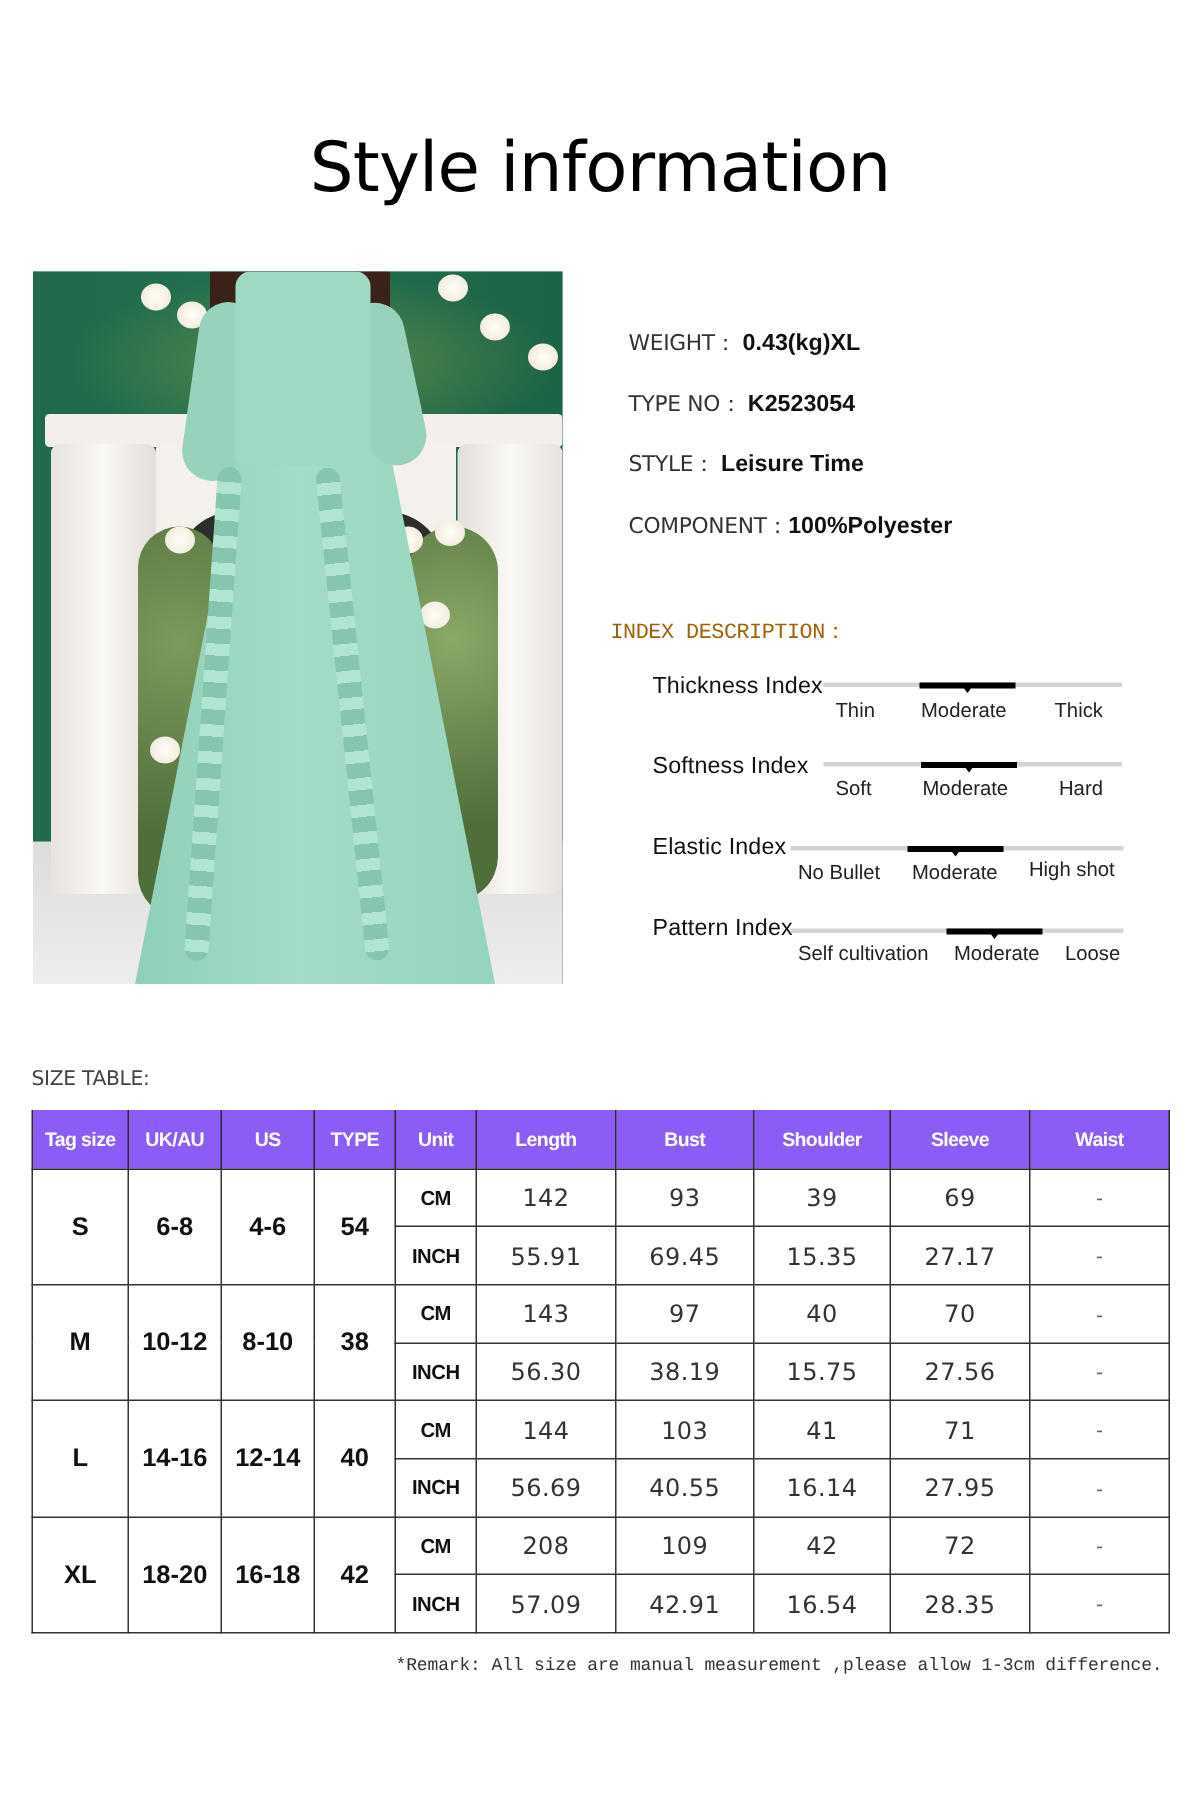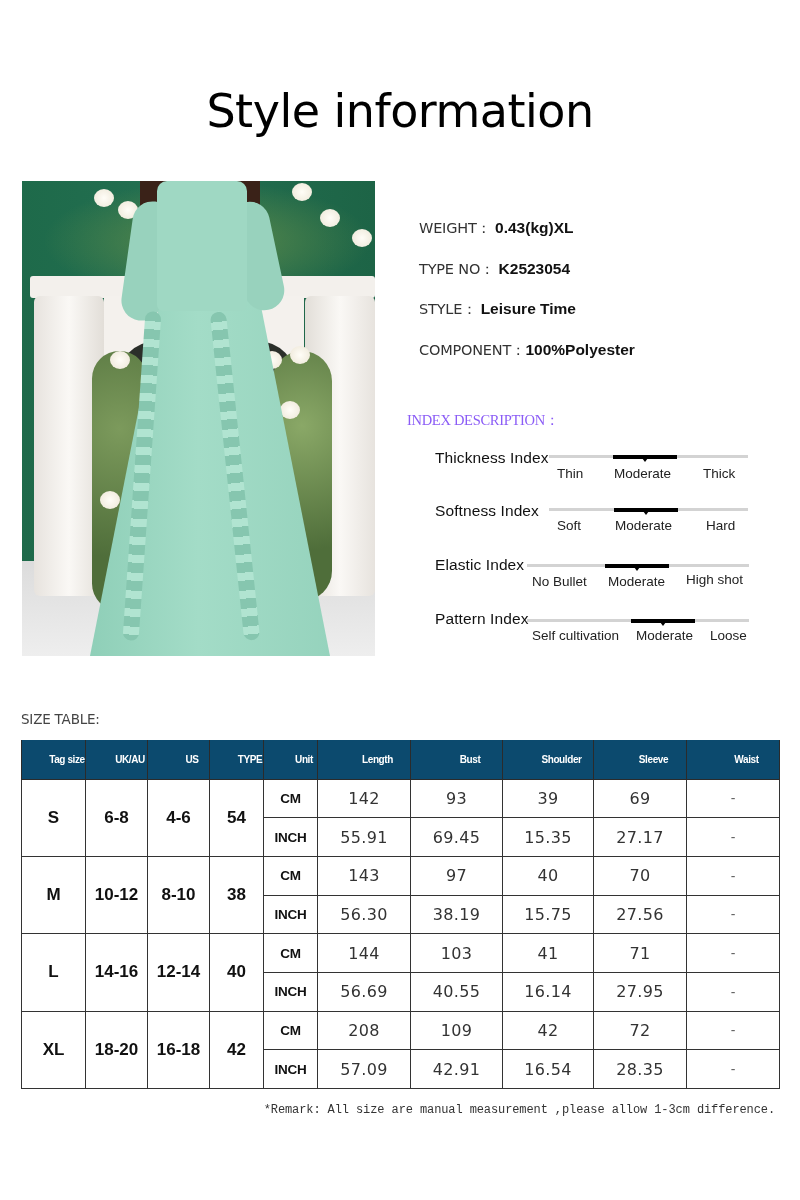--- a/index.html
+++ b/index.html
@@ -37,37 +37,37 @@
     background: linear-gradient(90deg,#8fcfb8 0%,#a3dcc7 45%,#96d3bd 100%);
     clip-path: polygon(30% 0, 70% 0, 100% 100%, 0 100%);
   }
   .photo .ruffle { position: absolute; width: 16px; background: repeating-linear-gradient(180deg,#86c6af 0 10px,#b1e4d1 10px 18px); border-radius: 8px; }
 
   
   .info-row { position: absolute; left: 419px; font-size: 15px; color: #222; white-space: nowrap; }
   .info-row .lbl { font-family: "DejaVu Sans", sans-serif; font-size: 14.5px; color: #333; letter-spacing: -0.2px; }
   .info-row .val { font-family: "Liberation Sans", sans-serif; font-size: 15.5px; color: #111; font-weight: bold; }
 
-  .index-title { position: absolute; left: 407px; top: 411px; font-family: Liberation Serif, serif; font-size: 14.5px; color: #8b5cf6; letter-spacing: -0.3px; }
+  .index-title { position: absolute; left: 407px; top: 411px; font-family: Liberation Mono, monospace; font-size: 14.5px; color: #a16207; letter-spacing: -0.3px; }
 
   .idx-name { position: absolute; left: 407px; font-size: 15.5px; color: #111; font-family: "Liberation Sans", sans-serif; letter-spacing: 0.1px; margin-left: 28px; }
   .track { position: absolute; height: 3px; background: #d3d3d3; }
   .track .fill { position: absolute; top: -0.5px; height: 4px; background: #000; }
   .track .tick { position: absolute; top: 3px; width: 0; height: 0; border-left: 3px solid transparent; border-right: 3px solid transparent; border-top: 4px solid #000; }
   .opt { position: absolute; font-size: 13.5px; color: #222; font-family: "Liberation Sans", sans-serif; white-space: nowrap; }
 
   
   .size-title { position: absolute; left: 21px; top: 711px; font-family: "DejaVu Sans", sans-serif; font-size: 13.5px; color: #444; letter-spacing: -0.2px; }
   table.sizes {
     position: absolute; left: 21px; top: 740px; width: 758px; border-collapse: collapse;
     table-layout: fixed; font-family: "Liberation Sans", sans-serif;
   }
   table.sizes th {
-    background: #0c4a6e; color: #fff; height: 39px; font-size: 10px; font-weight: bold;
-    border: 1px solid #2b2b2b; border-top: none; letter-spacing: -0.4px; padding-left: 27px;
+    background: #8b5cf6; color: #fff; height: 39px; font-size: 13px; font-weight: bold;
+    border: 1px solid #2b2b2b; border-top: none; letter-spacing: -0.4px;
   }
   table.sizes td {
     border: 1px solid #333; text-align: center; height: 38.7px; font-size: 17px; color: #222;
   }
   table.sizes td.size, table.sizes td.conv { font-weight: bold; font-size: 17px; color: #111; }
   table.sizes td.unit { font-weight: bold; font-size: 13.5px; color: #111; letter-spacing: -0.3px; }
   table.sizes td.num { font-family: "DejaVu Sans", sans-serif; font-weight: normal; font-size: 16px; color: #333; letter-spacing: 0.3px; }
   table.sizes td.dash { color: #666; font-size: 14px; }
 
   .remark { position: absolute; right: 25px; top: 1103px; font-family: Liberation Mono, monospace; font-size: 12px; color: #333; letter-spacing: -0.1px; }

